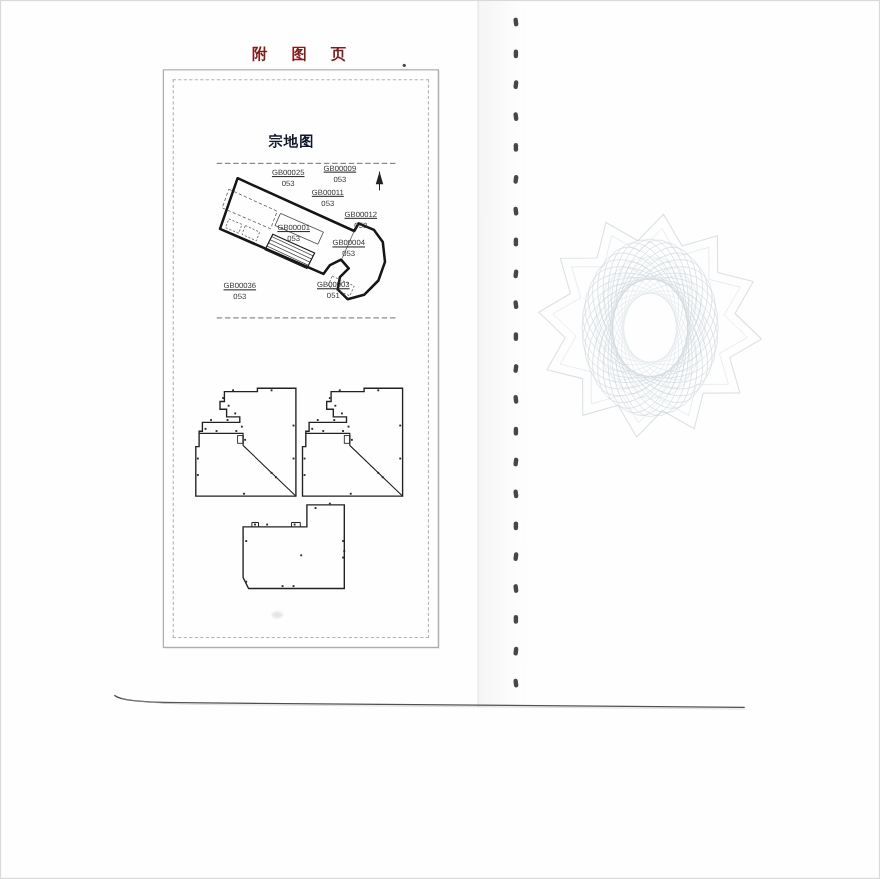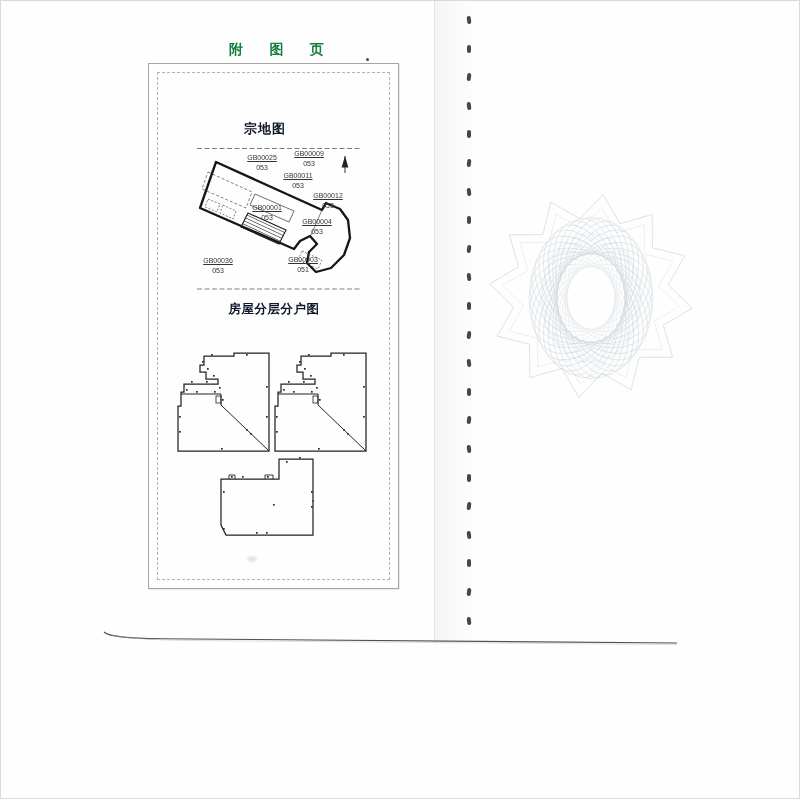--- a/index.html
+++ b/index.html
@@ -3,22 +3,22 @@
 <meta charset="utf-8">
 <style>
   html,body{margin:0;padding:0;background:#ffffff;}
   .scan{
     position:relative;width:800px;height:799px;overflow:hidden;
     background:#fefefe;border:1px solid #d9d9d9;box-sizing:border-box;
     font-family:"Liberation Sans",sans-serif;color:var(--ink,#2b2b2b);
   }
   .doc-title{
     position:absolute;left:228px;top:40px;
-    font-family:Liberation Mono, monospace;font-size:14px;font-weight:600;
-    letter-spacing:9px;color:#15803d;white-space:nowrap;
+    font-family:Liberation Sans, sans-serif;font-size:14px;font-weight:600;
+    letter-spacing:9px;color:#7f1d1d;white-space:nowrap;
   }
   .main-box{
     position:absolute;left:147px;top:62px;width:251px;height:526px;
     border:1px solid var(--boxline,#a5a5a5);box-sizing:border-box;
     box-shadow:1px 1px 0 rgba(0,0,0,0.07);background:transparent;
   }
   .inner-dash{
     position:absolute;left:8px;top:8px;right:8px;bottom:8px;
     border:1px dashed #9c9c9c;opacity:.75;
   }
@@ -120,21 +120,20 @@
   </div>
   <div class="plabel pl6">
     <span class="pid">GB00003</span>
     <span class="pnum">051</span>
   </div>
   <div class="plabel pl7">
     <span class="pid">GB00036</span>
     <span class="pnum">053</span>
   </div>
 
-  <div class="sec-title t2">房屋分层分户图</div>
 
   <svg class="plans-svg" viewBox="0 0 215 230">
     <g fill="none" stroke="#222" stroke-width="1.25" stroke-linejoin="miter">
 
       <g>
         <path d="M38,15 L38,24 L34,24 L34,31 L40,31 L40,38 L52,38 L52,43 L18,43 L18,51 L15,51 L15,65 L12,65 L12,110 L103,110 L103,12 L68,12 L68,15 Z"></path>
         <path d="M15,53 L55,53 L55,64 L103,110" stroke-width="1"></path>
         <rect x="50" y="55" width="5" height="7" stroke-width="0.8"></rect>
       </g>
 

